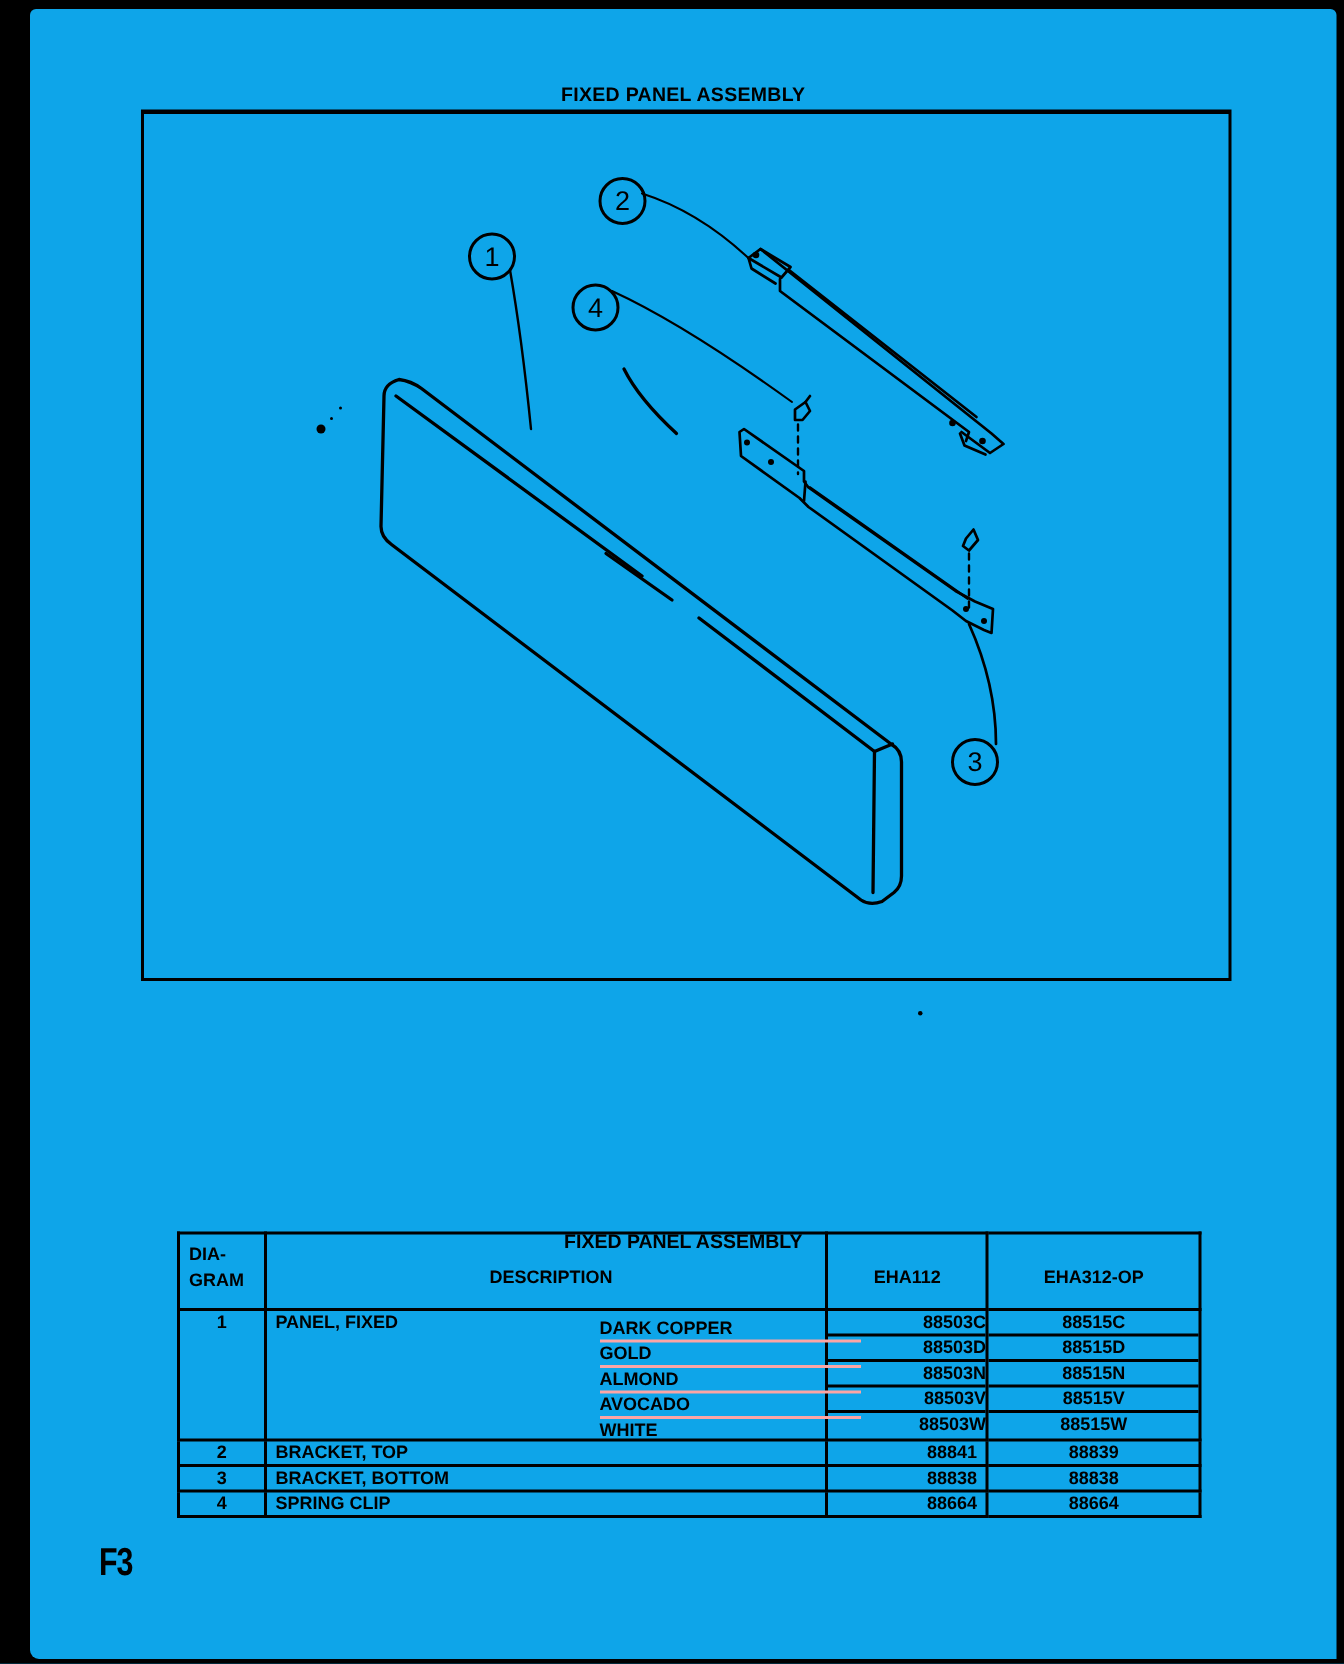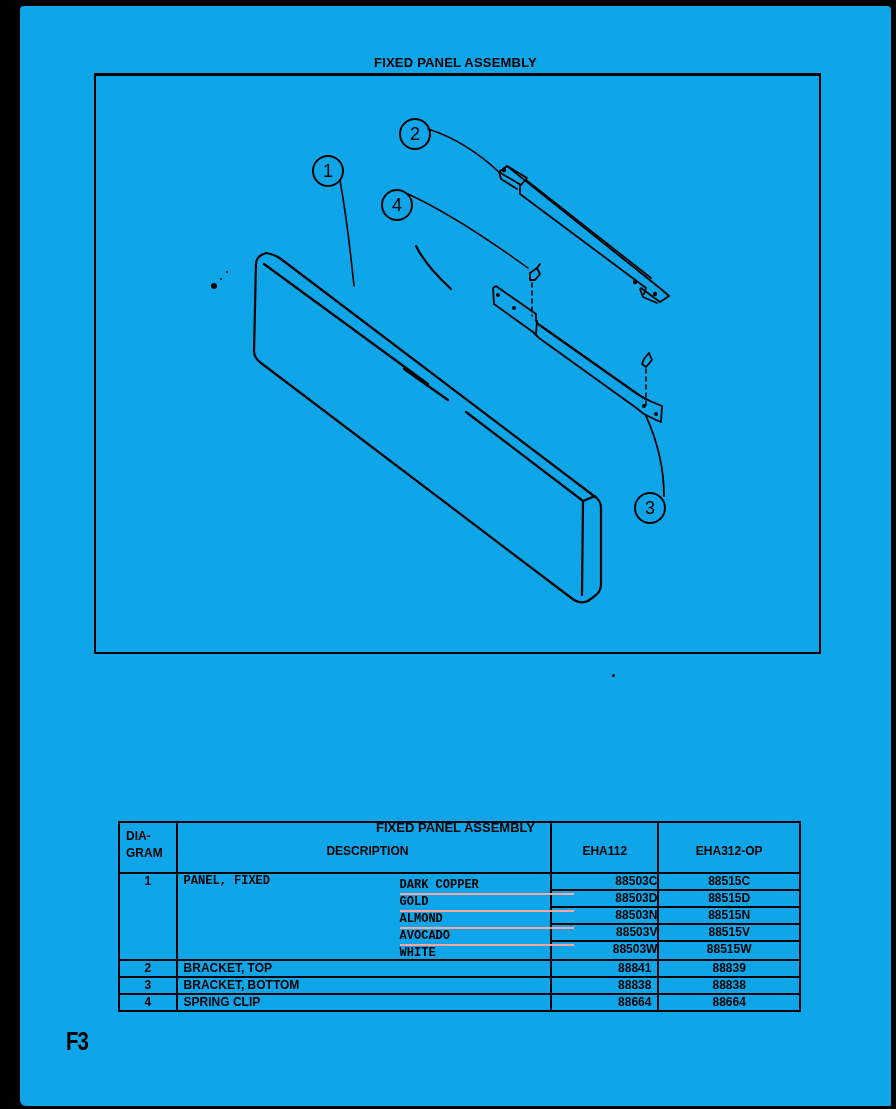--- a/index.html
+++ b/index.html
@@ -28,21 +28,21 @@
   }
   table.parts td, table.parts th { border: 2px solid #000; padding: 0 6px; vertical-align: top; }
   table.parts th { text-align: left; font-weight: bold; height: 51px; padding-top: 5px; line-height: 17px; }
   table.parts th.desc-h { text-align: center; vertical-align: middle; padding-top: 8px; padding-left: 13px; }
   table.parts th.mdl { text-align: center; padding-top: 20px; }
   td.num { text-align: center; width: 58px; }
   td.desc { width: 390px; }
   td.pn { text-align: right; width: 110px; }
   td.pn2 { text-align: center; width: 146px; }
   .row1 td { padding-top: 4px; }
-  .panel-cell { position: relative; height: 80px; font-family: Liberation Mono, monospace; }
+  .panel-cell { position: relative; height: 80px; }
   .color-list { position: absolute; left: 216px; top: 4px; width: 174px; }
   .color-item { height: 17px; line-height: 15px; border-bottom: 2px solid #fca5a5; text-decoration: none; }
   .color-item:last-child { border-bottom: none; }
   .pn-list .pn-item { height: 17px; line-height: 15px; border-bottom: 2px solid #000; margin: 0 -6px; }
   .pn-list .pn-item:last-child { border-bottom: none; }
   .simple-row td { height: 17px; line-height: 14px; }
   .f3 {
     position: absolute; left: 46px; top: 1020px; font-weight: bold; font-size: 26px;
     transform: scaleX(0.78); transform-origin: left top; letter-spacing: -1px;
   }

